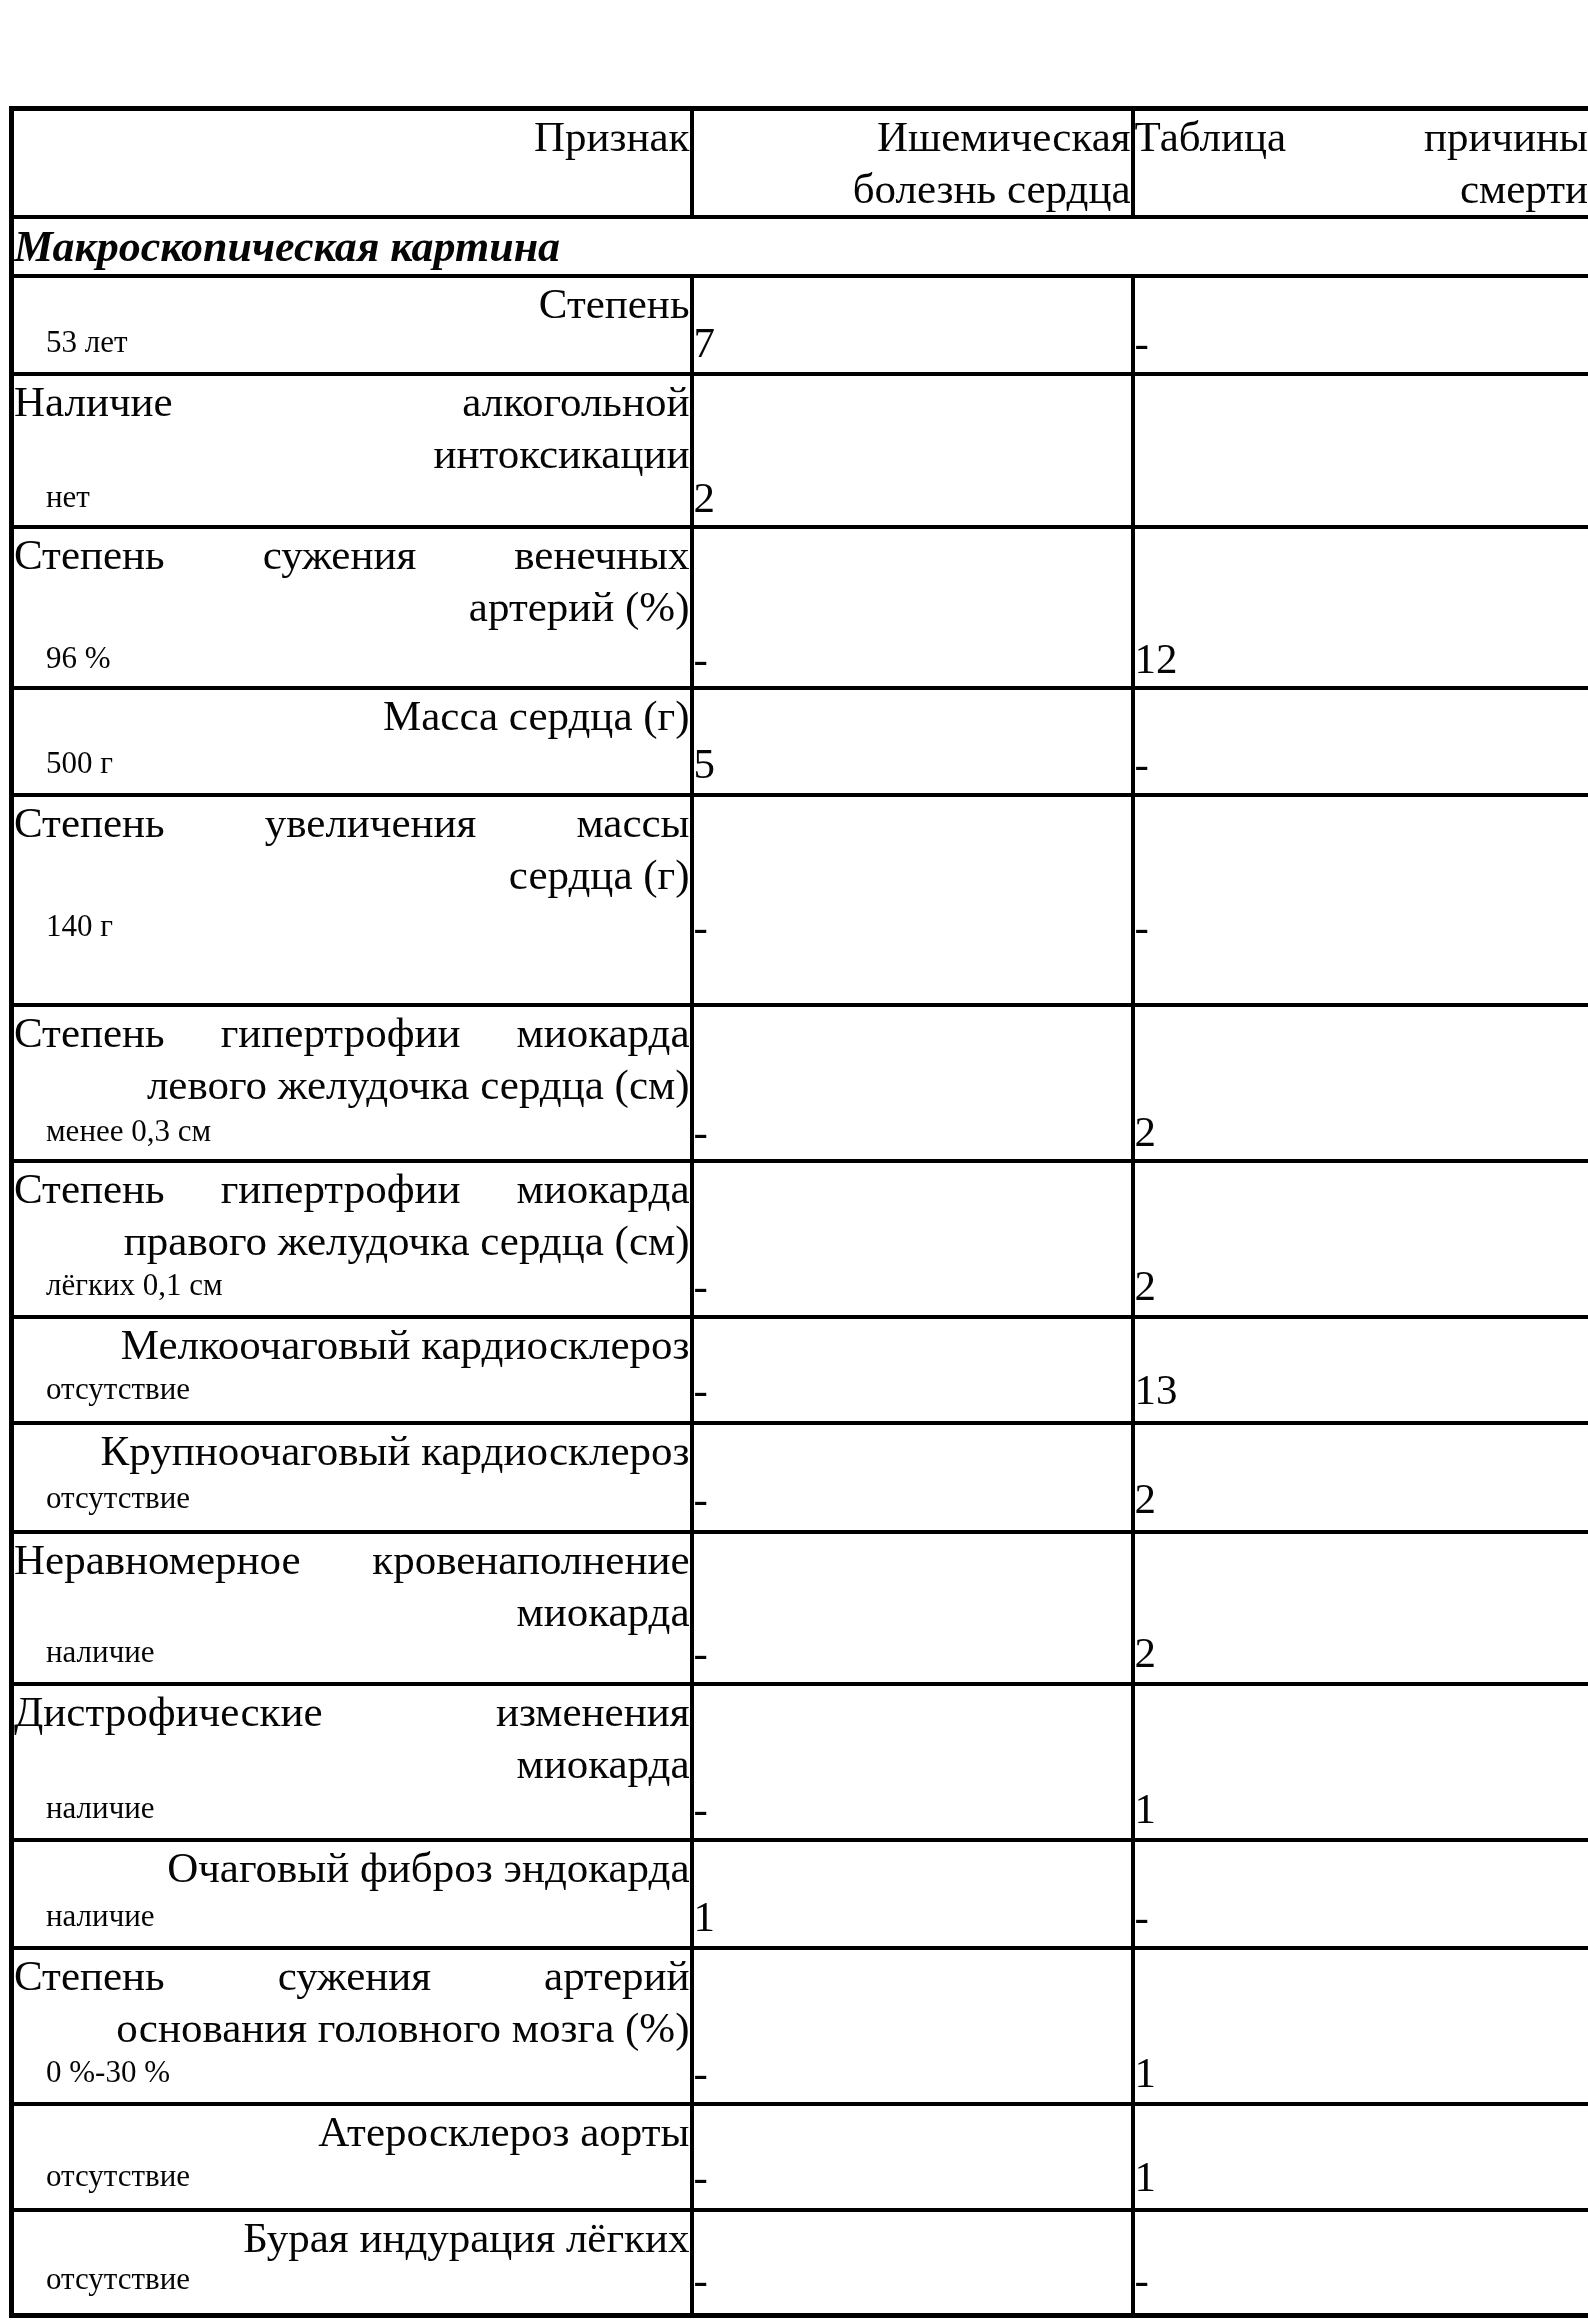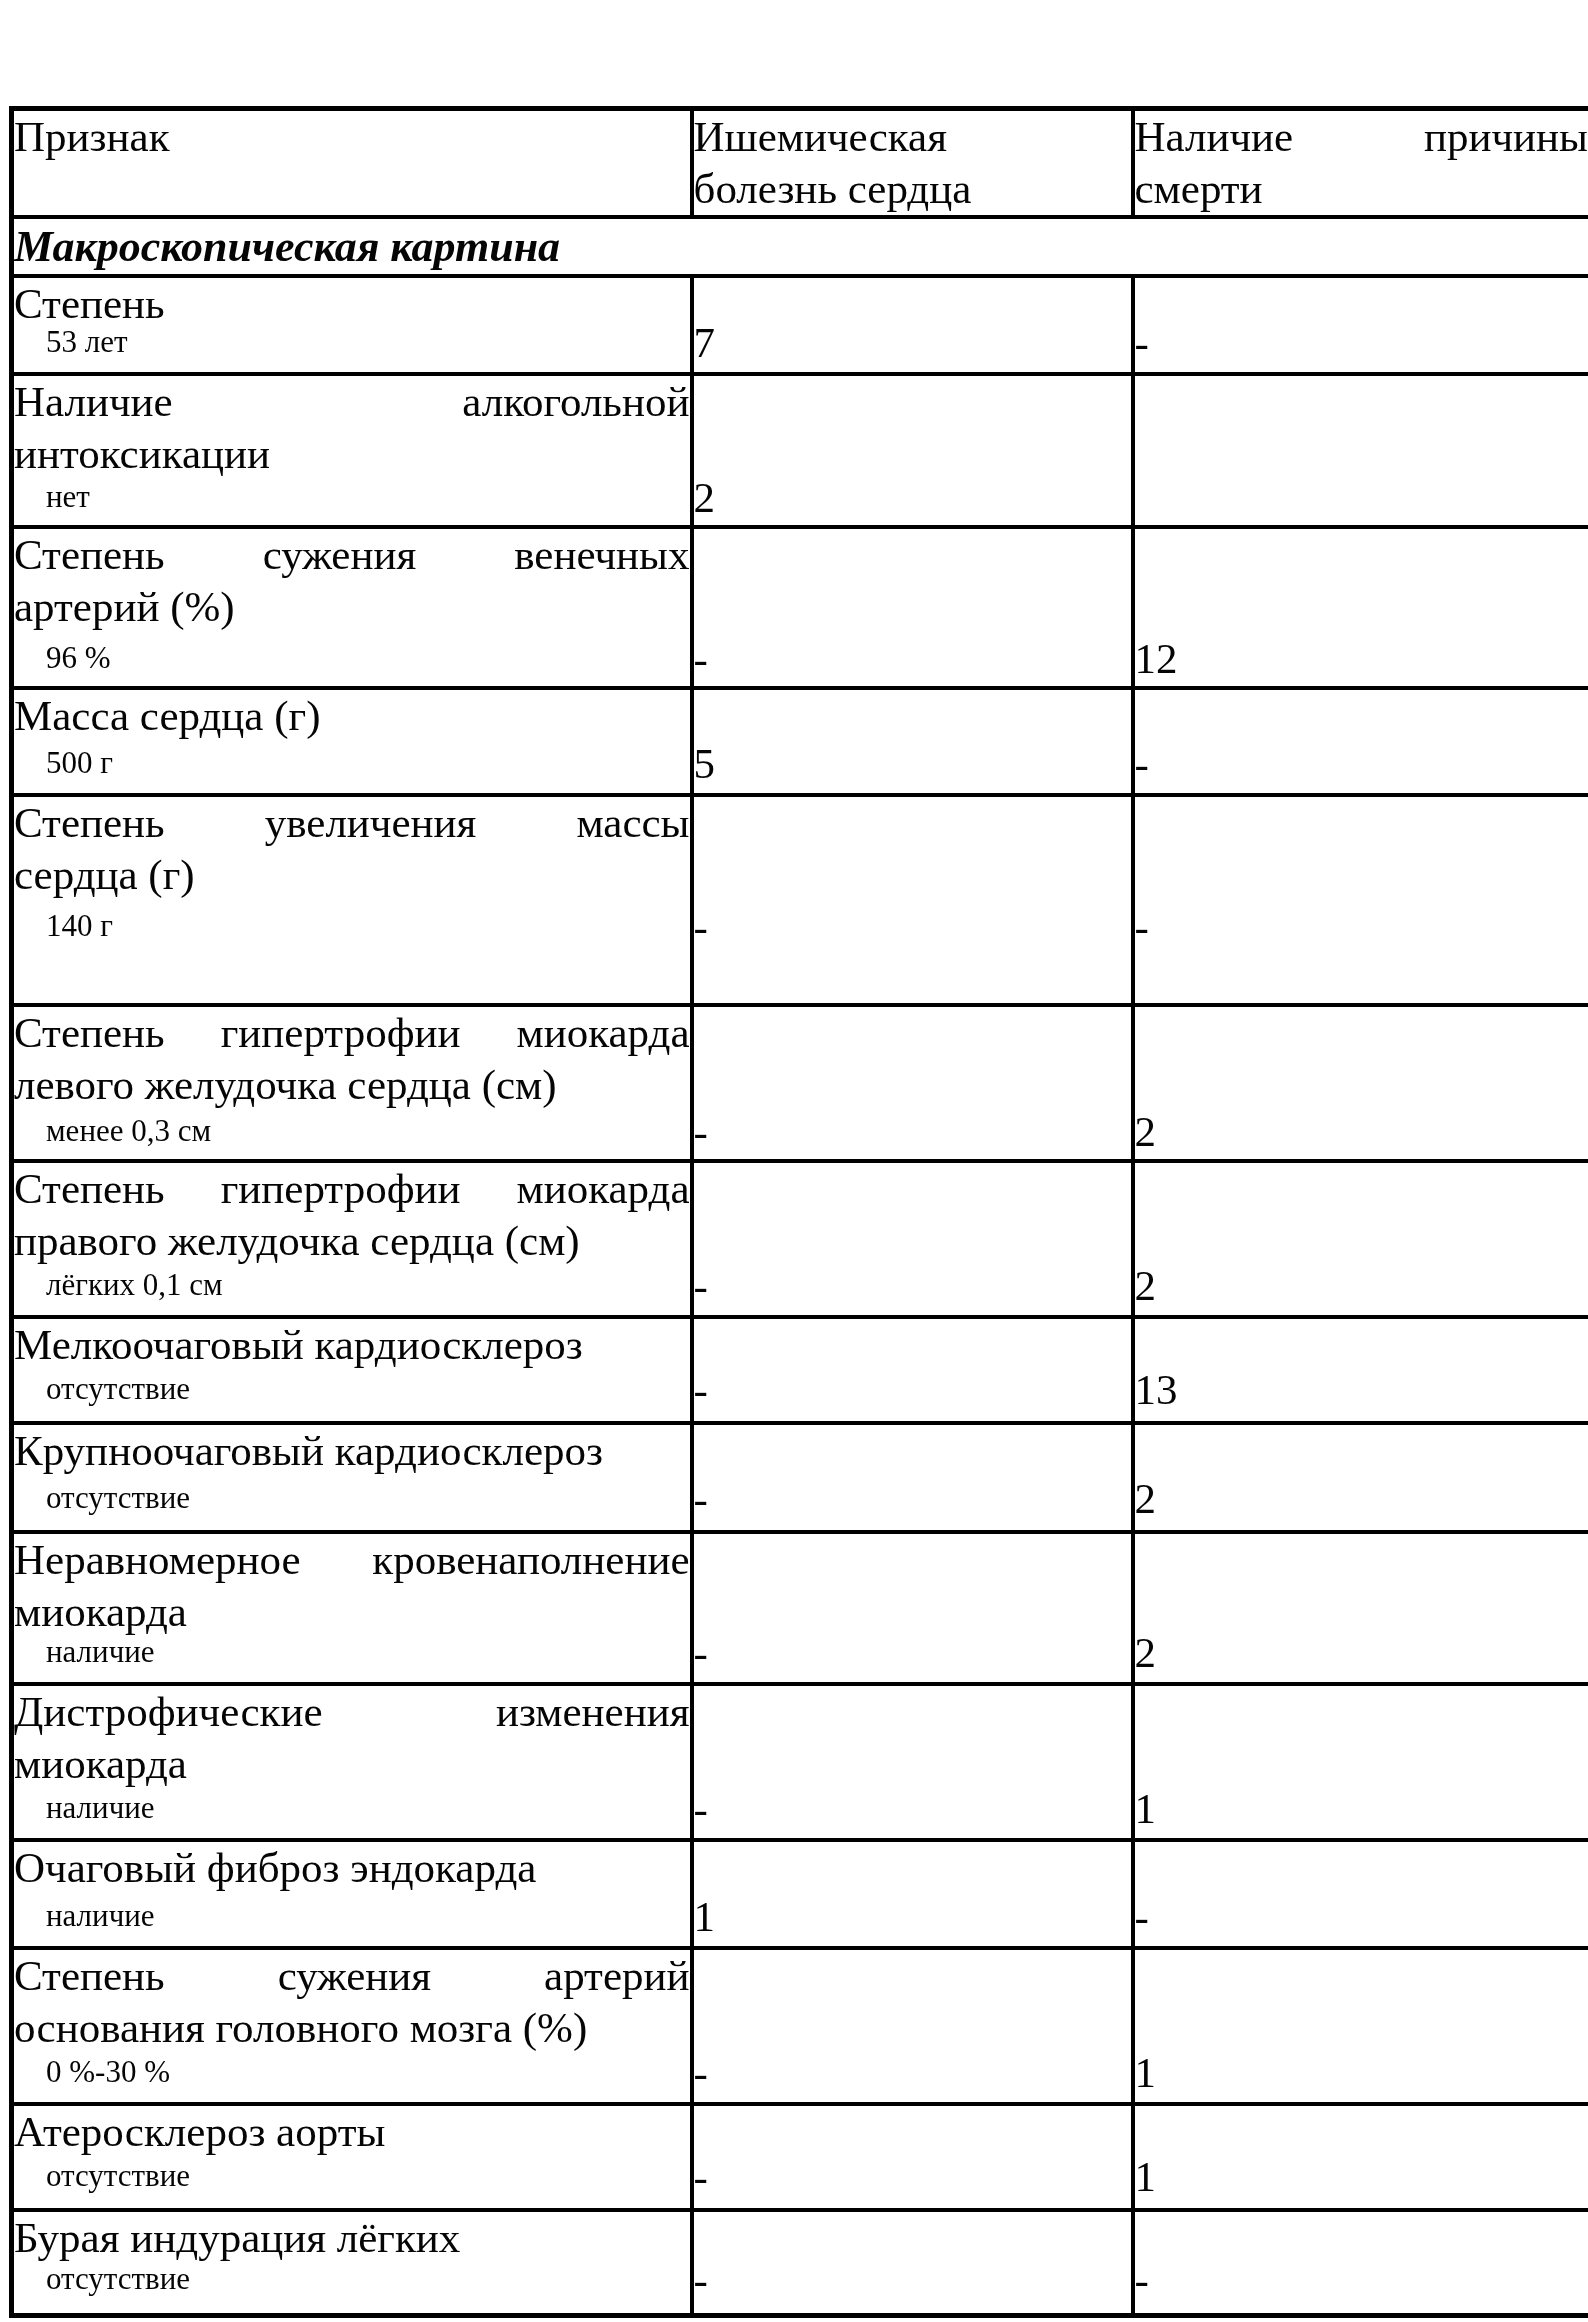--- a/index.html
+++ b/index.html
@@ -37,21 +37,21 @@
   td.hc2 { padding: 9px 7.2px 0 22px; }
   td.hc3 { padding: 9px 9px 0 22px; }
   td.section-cell {
     padding: 1.8px 7.2px 0 32px;
     font-size: 44px;
     font-weight: 700;
     font-style: italic;
   }
   td.c1 { position: relative; vertical-align: top; padding: 9px 4.5px 0 32px; }
   td.c2, td.c3 { vertical-align: bottom; padding: 0 7.2px 5.4px 20px; }
-  .line { font-size: 43px; line-height: 52px; white-space: nowrap; }
+  .line { font-size: 43px; line-height: 52px; white-space: nowrap; text-align: right; }
   .line.wrapline { white-space: normal; }
   .line.j { white-space: normal; text-align: justify; text-align-last: justify; }
   .qualifier {
     position: absolute;
     left: 32px;
     right: 7.2px;
     font-size: 31px;
     line-height: 47px;
   }
   .value { font-size: 43px; line-height: 45px; }
@@ -71,21 +71,21 @@
     <tbody>
       <tr class="header-row">
         <td class="hc1">
           <div class="line">Признак</div>
         </td>
         <td class="hc2">
           <div class="line">Ишемическая</div>
           <div class="line">болезнь сердца</div>
         </td>
         <td class="hc3">
-          <div class="line j">Наличие причины</div>
+          <div class="line j">Таблица причины</div>
           <div class="line">смерти</div>
         </td>
       </tr>
       <tr class="section-row">
         <td class="section-cell" colspan="3">
           <span>Макроскопическая картина</span>
         </td>
       </tr>
 
     <tr style="height: 98px;">

